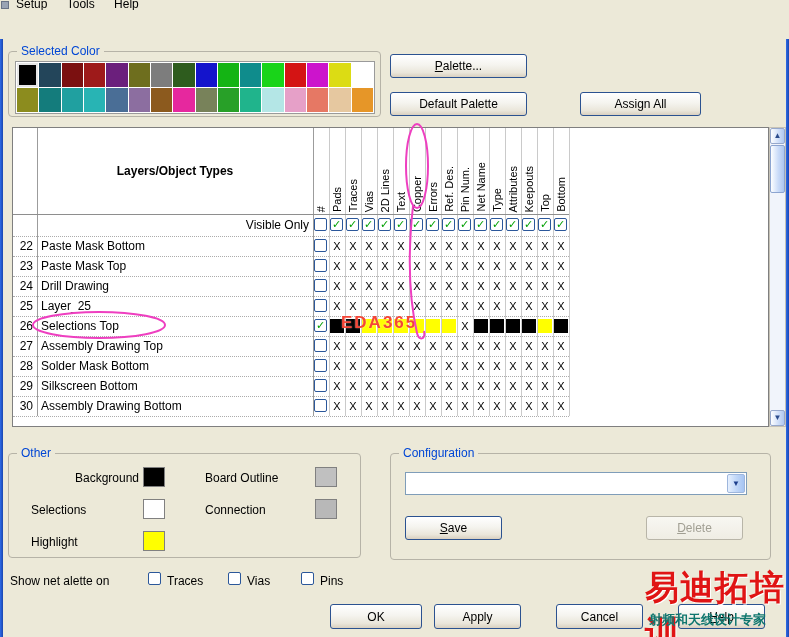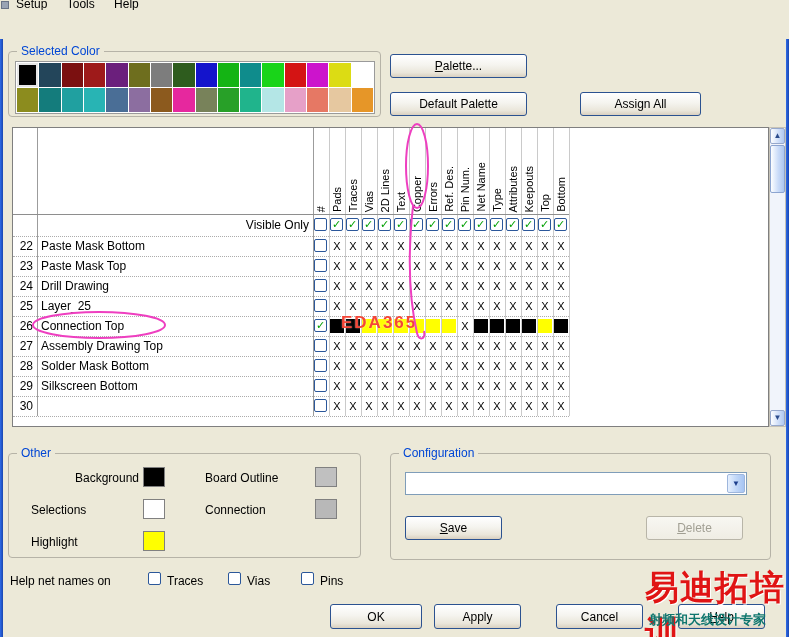--- a/index.html
+++ b/index.html
@@ -155,20 +155,21 @@
           <div class="swatch" style="background: rgb(230, 150, 40);"></div>
         </div>
     </div>
   </div>
 
   <div class="btn" style="left:390px;top:54px;width:137px;"><span class="u">P</span>alette...</div>
   <div class="btn" style="left:580px;top:92px;width:121px;">Assign All</div>
   <div class="btn" style="left:390px;top:92px;width:137px;">Default Palette</div>
 
   <div class="layer-table">
+    <div class="corner-hdr">Layers/Object Types</div>
     <div class="visible-label">Visible Only</div>
   <div class="colhdr" style="left: 300px;">
         <span class="rot">#</span>
       </div>
       <div class="vline" style="left: 300px; height: 288px;"></div>
       <div class="colhdr" style="left: 316px;">
         <span class="rot">Pads</span>
       </div>
       <div class="vline" style="left: 316px; height: 288px;"></div>
       <div class="colhdr" style="left: 332px;">
@@ -323,21 +324,21 @@
       <div class="xmark" style="left: 412px; top: 171px;">X</div>
       <div class="xmark" style="left: 428px; top: 171px;">X</div>
       <div class="xmark" style="left: 444px; top: 171px;">X</div>
       <div class="xmark" style="left: 460px; top: 171px;">X</div>
       <div class="xmark" style="left: 476px; top: 171px;">X</div>
       <div class="xmark" style="left: 492px; top: 171px;">X</div>
       <div class="xmark" style="left: 508px; top: 171px;">X</div>
       <div class="xmark" style="left: 524px; top: 171px;">X</div>
       <div class="xmark" style="left: 540px; top: 171px;">X</div>
       <div class="rownum" style="top: 191px;">26</div>
-      <div class="rowname" style="top: 191px;">Connection Top</div>
+      <div class="rowname" style="top: 191px;">Selections Top</div>
       <div class="cb" style="left: 301px; top: 191px;">✓</div>
       <div class="cellcolor" style="left: 317px; top: 191px; background: rgb(0, 0, 0);"></div>
       <div class="cellcolor" style="left: 333px; top: 191px; background: rgb(0, 0, 0);"></div>
       <div class="cellcolor" style="left: 349px; top: 191px; background: rgb(255, 255, 0);"></div>
       <div class="cellcolor" style="left: 365px; top: 191px; background: rgb(255, 255, 0);"></div>
       <div class="cellcolor" style="left: 381px; top: 191px; background: rgb(255, 255, 0);"></div>
       <div class="cellcolor" style="left: 397px; top: 191px; background: rgb(255, 255, 0);"></div>
       <div class="cellcolor" style="left: 413px; top: 191px; background: rgb(255, 255, 0);"></div>
       <div class="cellcolor" style="left: 429px; top: 191px; background: rgb(255, 255, 0);"></div>
       <div class="xmark" style="left: 444px; top: 191px;">X</div>
@@ -395,20 +396,21 @@
       <div class="xmark" style="left: 412px; top: 251px;">X</div>
       <div class="xmark" style="left: 428px; top: 251px;">X</div>
       <div class="xmark" style="left: 444px; top: 251px;">X</div>
       <div class="xmark" style="left: 460px; top: 251px;">X</div>
       <div class="xmark" style="left: 476px; top: 251px;">X</div>
       <div class="xmark" style="left: 492px; top: 251px;">X</div>
       <div class="xmark" style="left: 508px; top: 251px;">X</div>
       <div class="xmark" style="left: 524px; top: 251px;">X</div>
       <div class="xmark" style="left: 540px; top: 251px;">X</div>
       <div class="rownum" style="top: 271px;">30</div>
+      <div class="rowname" style="top: 271px;">Assembly Drawing Bottom</div>
       <div class="cb" style="left: 301px; top: 271px;"></div>
       <div class="xmark" style="left: 316px; top: 271px;">X</div>
       <div class="xmark" style="left: 332px; top: 271px;">X</div>
       <div class="xmark" style="left: 348px; top: 271px;">X</div>
       <div class="xmark" style="left: 364px; top: 271px;">X</div>
       <div class="xmark" style="left: 380px; top: 271px;">X</div>
       <div class="xmark" style="left: 396px; top: 271px;">X</div>
       <div class="xmark" style="left: 412px; top: 271px;">X</div>
       <div class="xmark" style="left: 428px; top: 271px;">X</div>
       <div class="xmark" style="left: 444px; top: 271px;">X</div>
@@ -443,21 +445,21 @@
   <div class="groupbox gb-config">
     <span class="legend">Configuration</span>
     <div class="combo">
       <span class="combo-value"></span>
       <div class="combo-btn">▼</div>
     </div>
     <div class="btn" style="left:14px;top:62px;width:97px;"><span class="u">S</span>ave</div>
     <div class="btn disabled" style="left:255px;top:62px;width:97px;"><span class="u">D</span>elete</div>
   </div>
 
-  <span class="netlabel" style="left:10px;top:574px;">Help net names on</span>
+  <span class="netlabel" style="left:10px;top:574px;">Show net alette on</span>
   <div class="netcb" style="left:148px;top:572px;"></div>
   <span class="netlabel" style="left:167px;top:574px;">Traces</span>
   <div class="netcb" style="left:228px;top:572px;"></div>
   <span class="netlabel" style="left:247px;top:574px;">Vias</span>
   <div class="netcb" style="left:301px;top:572px;"></div>
   <span class="netlabel" style="left:320px;top:574px;">Pins</span>
 
   <div class="btn" style="left:330px;top:604px;width:92px;height:25px;">OK</div>
   <div class="btn" style="left:434px;top:604px;width:87px;height:25px;">Apply</div>
   <div class="btn" style="left:556px;top:604px;width:87px;height:25px;">Cancel</div>

